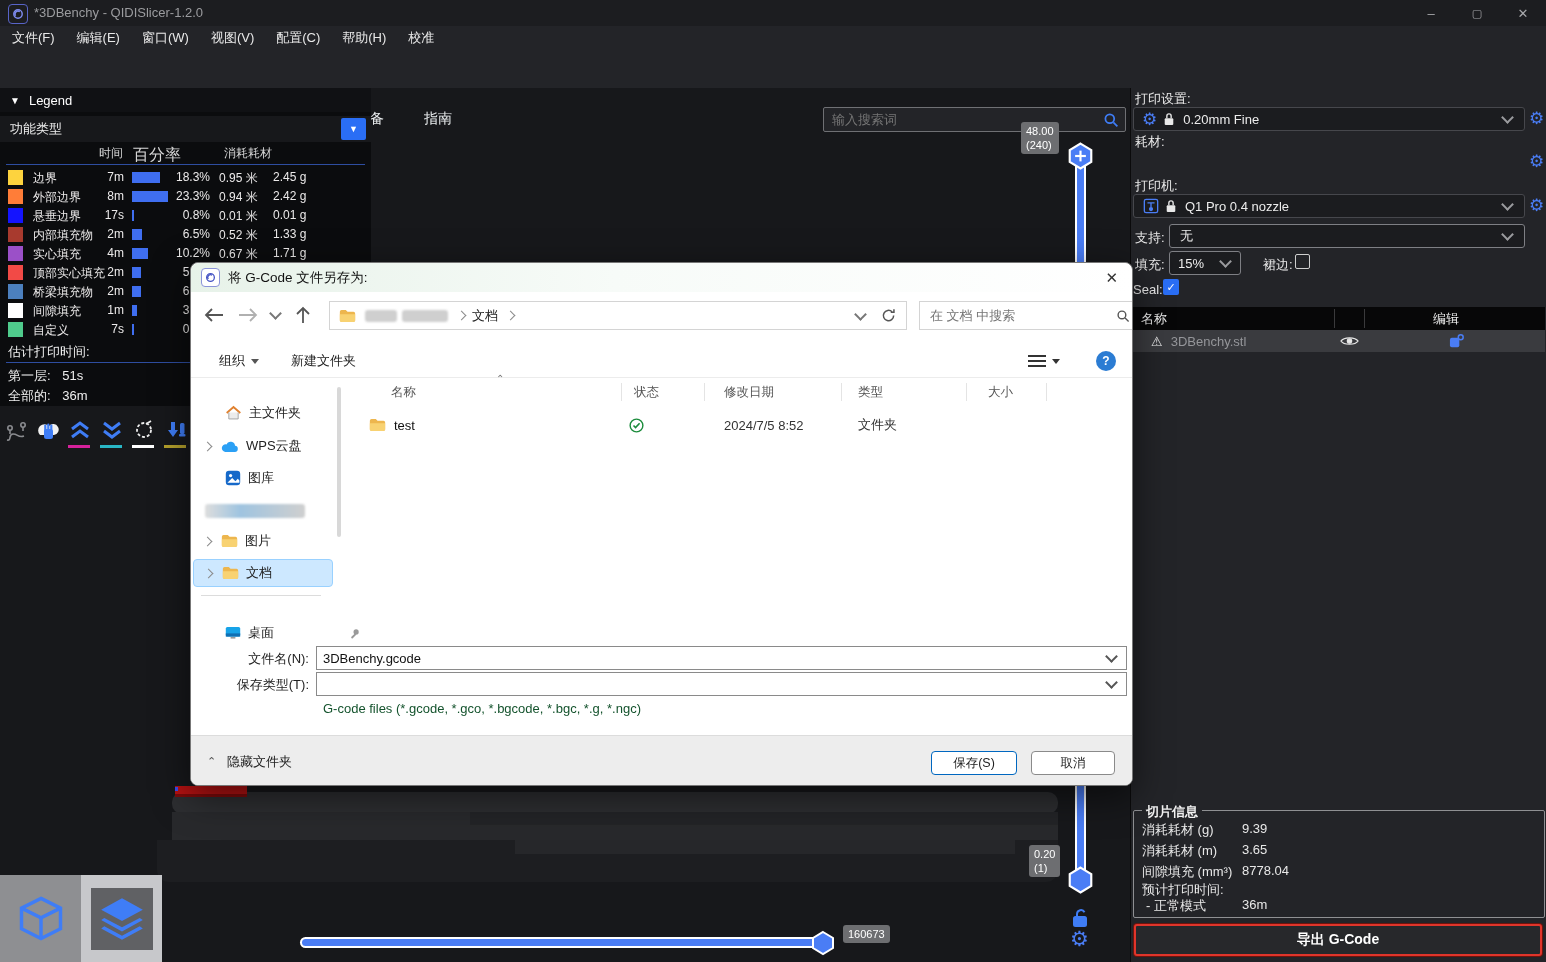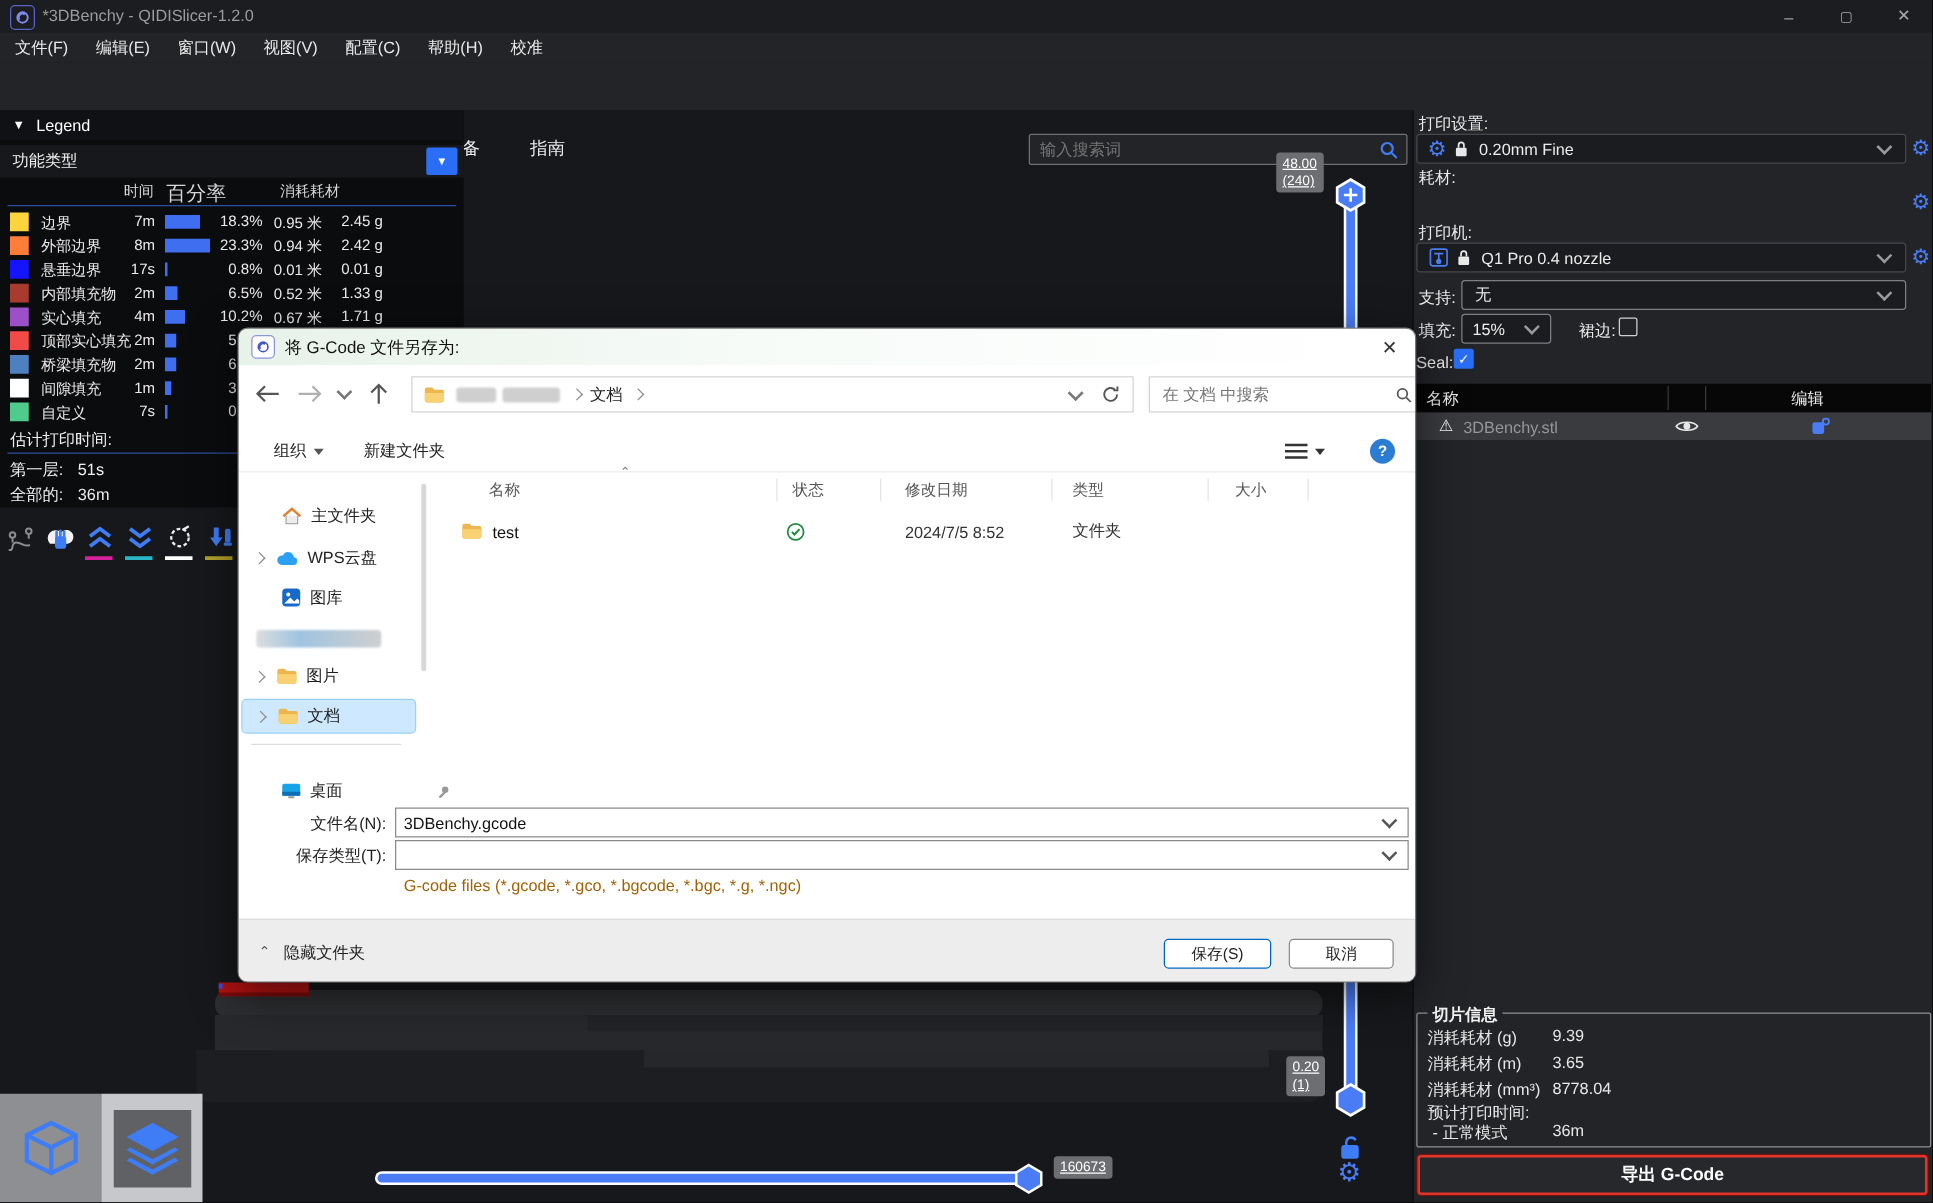--- a/index.html
+++ b/index.html
@@ -49,21 +49,21 @@
              border-radius:8px 8px 0 0;}
   .box{border:1px solid #d4d4d4;background:#fff;box-sizing:border-box;}
   .dcolhead{position:absolute;top:3px;color:#555;font-size:12.5px;}
   .dvline{position:absolute;top:2px;width:0;height:18px;border-left:1px solid #e4e4e4;}
   .sideitem{position:absolute;left:0;width:144px;height:28px;display:flex;align-items:center;font-size:13px;color:#222;}
   .blur{background:#cfcfcf;border-radius:3px;display:inline-block;filter:blur(1px);}
   .dbtn{position:absolute;height:24px;background:#fff;display:flex;align-items:center;justify-content:center;
         font-size:12.5px;color:#222;border-radius:4px;box-sizing:border-box;}
   
   .tooltip{position:absolute;background:#6d6e71;color:#fff;border-radius:3px;font-size:11px;line-height:14px;
-           padding:2px 5px;z-index:5;text-decoration:underline;}
+           padding:2px 5px;z-index:5;}
   .viewbtn{position:absolute;top:875px;height:87px;display:flex;align-items:center;justify-content:center;}
 </style>
 </head>
 <body>
 
 <div id="app">
 
   <div class="abs titlebar">
     <span class="abs" style="left:8px;top:4px;width:18px;height:18px;border:1px solid #5864c8;border-radius:4px;display:flex;align-items:center;justify-content:center;">
       <svg width="12" height="12" viewBox="0 0 20 20" fill="none" stroke="#7f8cf0" stroke-width="2.4">
@@ -406,21 +406,21 @@
           <circle cx="12.5" cy="3.5" r="2.6" fill="none" stroke="#4a7df5" stroke-width="1.6"></circle>
         </svg>
     </div>
 
     <div class="abs" style="left:2px;top:722px;width:410px;height:106px;border:1px solid #8f9093;border-radius:2px;">
       <span style="position:absolute;left:8px;top:-8px;background:#232428;padding:0 4px;font-weight:bold;color:#f2f2f2;">切片信息</span>
       <div style="position:absolute;left:8px;top:10px;"><span>消耗耗材 (g)</span></div>
       <div style="position:absolute;left:108px;top:10px;">9.39</div>
       <div style="position:absolute;left:8px;top:31px;"><span>消耗耗材 (m)</span></div>
       <div style="position:absolute;left:108px;top:31px;">3.65</div>
-      <div style="position:absolute;left:8px;top:52px;"><span>消耗耗材 (mm³)</span></div>
+      <div style="position:absolute;left:8px;top:52px;"><span>间隙填充 (mm³)</span></div>
       <div style="position:absolute;left:108px;top:52px;">8778.04</div>
       <div style="position:absolute;left:8px;top:70px;"><span>预计打印时间:</span></div>
       <div style="position:absolute;left:12px;top:86px;"><span>- 正常模式</span></div>
       <div style="position:absolute;left:108px;top:86px;">36m</div>
     </div>
 
     <div class="abs" style="left:3px;top:836px;width:408px;height:32px;background:#27282b;border:2px solid #e0352b;border-radius:3px;box-shadow:0 0 0 1px #6e140d;display:flex;align-items:center;justify-content:center;font-weight:bold;font-size:14px;color:#fff;box-sizing:border-box;">导出 G-Code</div>
   </div>
 
   <div class="abs dialog">
@@ -576,21 +576,21 @@
     <div class="abs" style="left:0;top:383px;width:943px;">
       <span style="position:absolute;right:825px;top:4px;color:#222;">文件名(N):</span>
       <div class="box row" style="position:absolute;left:125px;top:0;width:811px;height:24px;border-color:#8a8a8a;">
         <span style="margin-left:6px;color:#111;">3DBenchy.gcode</span>
         <span class="cdn" style="margin-left:auto;margin-right:10px;margin-top:-3px;border-color:#555;"></span>
       </div>
     </div>
     <div class="abs" style="left:0;top:409px;width:943px;">
       <span style="position:absolute;right:825px;top:4px;color:#222;">保存类型(T):</span>
       <div class="box row" style="position:absolute;left:125px;top:0;width:811px;height:24px;border-color:#8a8a8a;">
-        <span style="margin-left:6px;color:#a16207;margin-top:48px;">G-code files (*.gcode, *.gco, *.bgcode, *.bgc, *.g, *.ngc)</span>
+        <span style="margin-left:6px;color:#14532d;margin-top:48px;">G-code files (*.gcode, *.gco, *.bgcode, *.bgc, *.g, *.ngc)</span>
         <span class="cdn" style="margin-left:auto;margin-right:10px;margin-top:-3px;border-color:#555;"></span>
       </div>
     </div>
 
     <div class="abs" style="left:0;top:472px;width:943px;height:52px;background:#ededed;border-top:1px solid #dcdcdc;">
       <span style="position:absolute;left:16px;top:19px;color:#555;font-size:11px;">⌃</span>
       <span style="position:absolute;left:36px;top:17px;color:#222;">隐藏文件夹</span>
       <div class="dbtn" style="left:740px;top:15px;width:86px;border:1.5px solid #0067c0;">保存(S)</div>
       <div class="dbtn" style="left:840px;top:15px;width:84px;border:1px solid #8a8a8a;">取消</div>
     </div>

